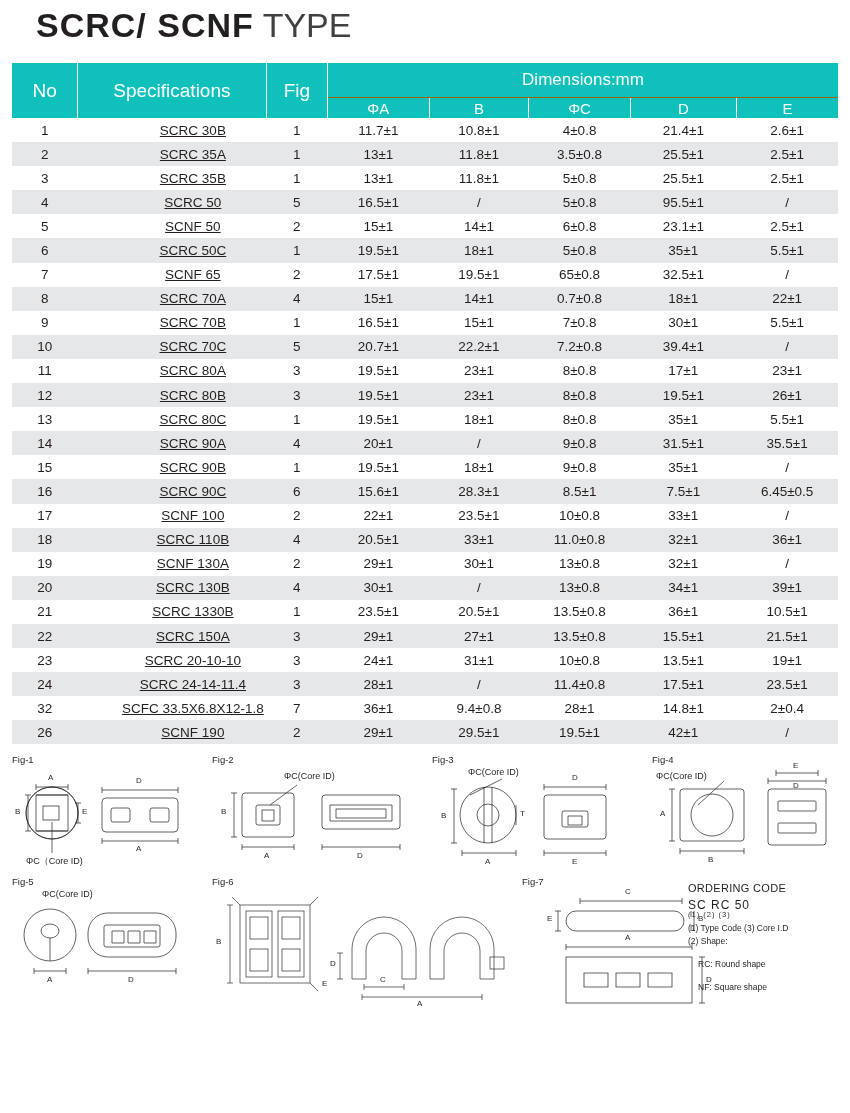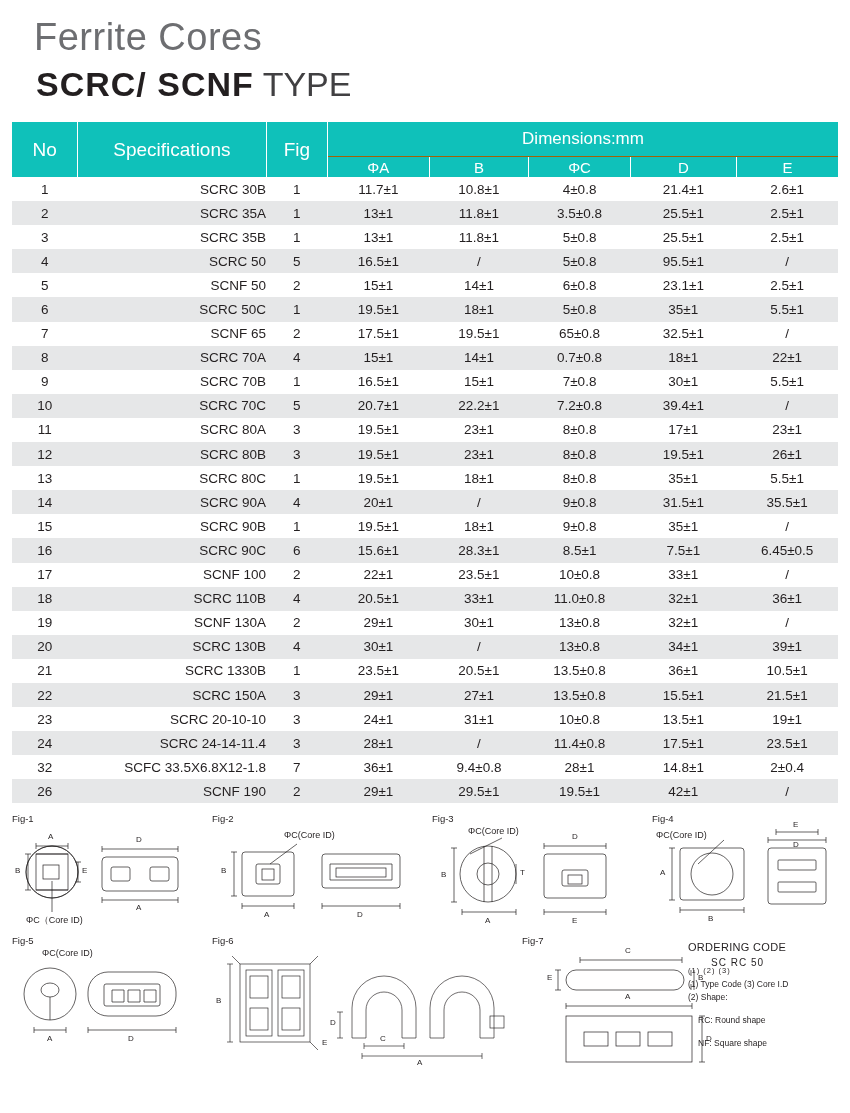--- a/index.html
+++ b/index.html
@@ -80,21 +80,21 @@
     height: 20px;
     border-right: 1px solid #ffffff;
   }
   thead .hdr-row2 th:last-child { border-right: none; }
   tbody tr { height: 24.1px; }
   tbody tr.alt { background: #e6e7e8; }
   tbody td {
     font-size: 13.5px;
     color: #231f20;
   }
-  tbody td.spec { text-align: right; padding-left: 42px; }
+  tbody td.spec { text-align: center; padding-left: 42px; text-decoration: underline; }
   .col-no     { width: 62px; }
   .col-spec   { width: 178px; }
   .col-fig    { width: 58px; }
   .col-a      { width: 96px; }
   .col-b      { width: 94px; }
   .col-c      { width: 96px; }
   .col-d      { width: 100px; }
   .col-e      { width: 96px; }
 
   
@@ -129,41 +129,39 @@
     top: 0;
     width: 150px;
   }
   .ordering .oc-title {
     font-size: 11px;
     letter-spacing: 0.3px;
     color: #231f20;
     margin-bottom: 4px;
   }
   .oc-code {
-    font-size: 10px;
+    font-size: 12px;
     letter-spacing: 1px;
-    margin-left: 23px;
   }
   .oc-nums {
     font-size: 7.5px;
     letter-spacing: 1px;
     margin-top: -2px;
   }
   .oc-line {
     font-size: 8.5px;
     line-height: 1.45;
   }
   .oc-indent { padding-left: 10px; margin-top: 11px; }
 </style>
 </head>
 <body>
 
 <div class="page">
 
-  <h1 class="title-main">Ferrite Cores</h1>
   <div class="title-sub">
     <span class="bold">SCRC/ SCNF</span><span class="light"> TYPE</span>
   </div>
 
   <table class="specs">
     <colgroup>
       <col class="col-no">
         <col class="col-spec">
         <col class="col-fig">
       <col class="col-a">

